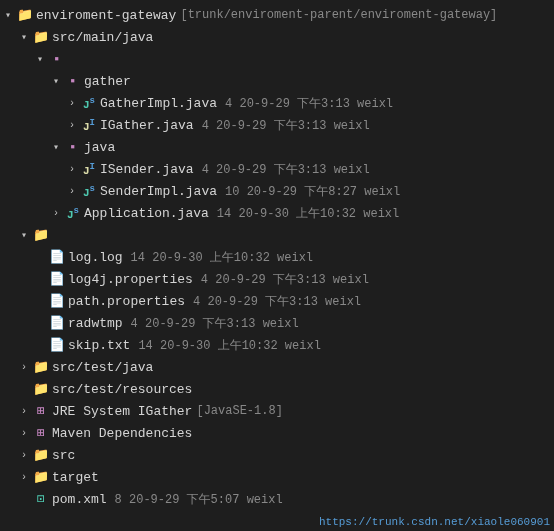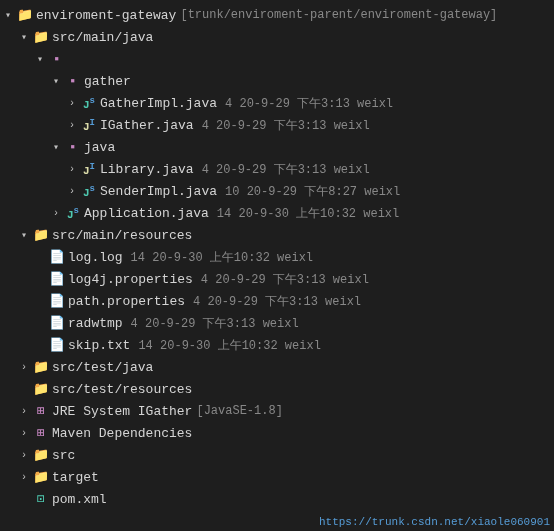--- a/index.html
+++ b/index.html
@@ -97,39 +97,38 @@
       <span class="label-gray" style="margin-left: 8px; font-size: 12px; color: rgb(136, 136, 136);">4  20-9-29 下午3:13  weixl</span>
     </div>
     <div class="tree-item" style="padding-left: 48px;">
       <span class="arrow" style="color: rgb(192, 192, 192);">▾</span>
       <span class="icon" style="color:#c586c0;">▪</span>
       <span class="label">java</span>
     </div>
     <div class="tree-item" style="padding-left: 64px;">
       <span class="arrow" style="color: rgb(192, 192, 192);">›</span>
       <span class="icon" style="color:#dcdcaa;font-weight:bold;font-size:11px;">J<span style="color:#569cd6;font-size:9px;vertical-align:super;">I</span></span>
-      <span class="label">Library.java</span>
+      <span class="label">ISender.java</span>
       <span class="label-gray" style="margin-left: 8px; font-size: 12px; color: rgb(136, 136, 136);">4  20-9-29 下午3:13  weixl</span>
     </div>
     <div class="tree-item" style="padding-left: 64px;">
       <span class="arrow" style="color: rgb(192, 192, 192);">›</span>
       <span class="icon" style="color:#4ec9b0;font-weight:bold;font-size:11px;">J<span style="color:#569cd6;font-size:9px;vertical-align:super;">s</span></span>
       <span class="label">SenderImpl.java</span>
       <span class="label-gray" style="margin-left: 8px; font-size: 12px; color: rgb(136, 136, 136);">10  20-9-29 下午8:27  weixl</span>
     </div>
     <div class="tree-item" style="padding-left: 48px;">
       <span class="arrow" style="color: rgb(192, 192, 192);">›</span>
       <span class="icon" style="color:#4ec9b0;font-weight:bold;font-size:11px;">J<span style="color:#569cd6;font-size:9px;vertical-align:super;">s</span></span>
       <span class="label">Application.java</span>
       <span class="label-gray" style="margin-left: 8px; font-size: 12px; color: rgb(136, 136, 136);">14  20-9-30 上午10:32  weixl</span>
     </div>
     <div class="tree-item" style="padding-left: 16px;">
       <span class="arrow" style="color: rgb(192, 192, 192);">▾</span>
       <span class="icon icon-folder">📁</span>
-      <span class="label">src/main/resources</span>
     </div>
     <div class="tree-item" style="padding-left: 32px;">
       <span class="arrow"></span>
       <span class="icon" style="color:#d4d4d4;">📄</span>
       <span class="label">log.log</span>
       <span class="label-gray" style="margin-left: 8px; font-size: 12px; color: rgb(136, 136, 136);">14  20-9-30 上午10:32  weixl</span>
     </div>
     <div class="tree-item" style="padding-left: 32px;">
       <span class="arrow"></span>
       <span class="icon" style="color:#d4d4d4;">📄</span>
@@ -182,16 +181,17 @@
     </div>
     <div class="tree-item" style="padding-left: 16px;">
       <span class="arrow" style="color: rgb(192, 192, 192);">›</span>
       <span class="icon icon-folder">📁</span>
       <span class="label">target</span>
     </div>
     <div class="tree-item" style="padding-left: 16px;">
       <span class="arrow"></span>
       <span class="icon" style="color:#4ec9b0;">⊡</span>
       <span class="label">pom.xml</span>
+      <span class="label-gray" style="margin-left: 8px; font-size: 12px; color: rgb(136, 136, 136);">8  20-9-29 下午5:07  weixl</span>
     </div>
   </div>
 
 <div class="watermark">https://trunk.csdn.net/xiaole060901</div>
 
 </body></html>

